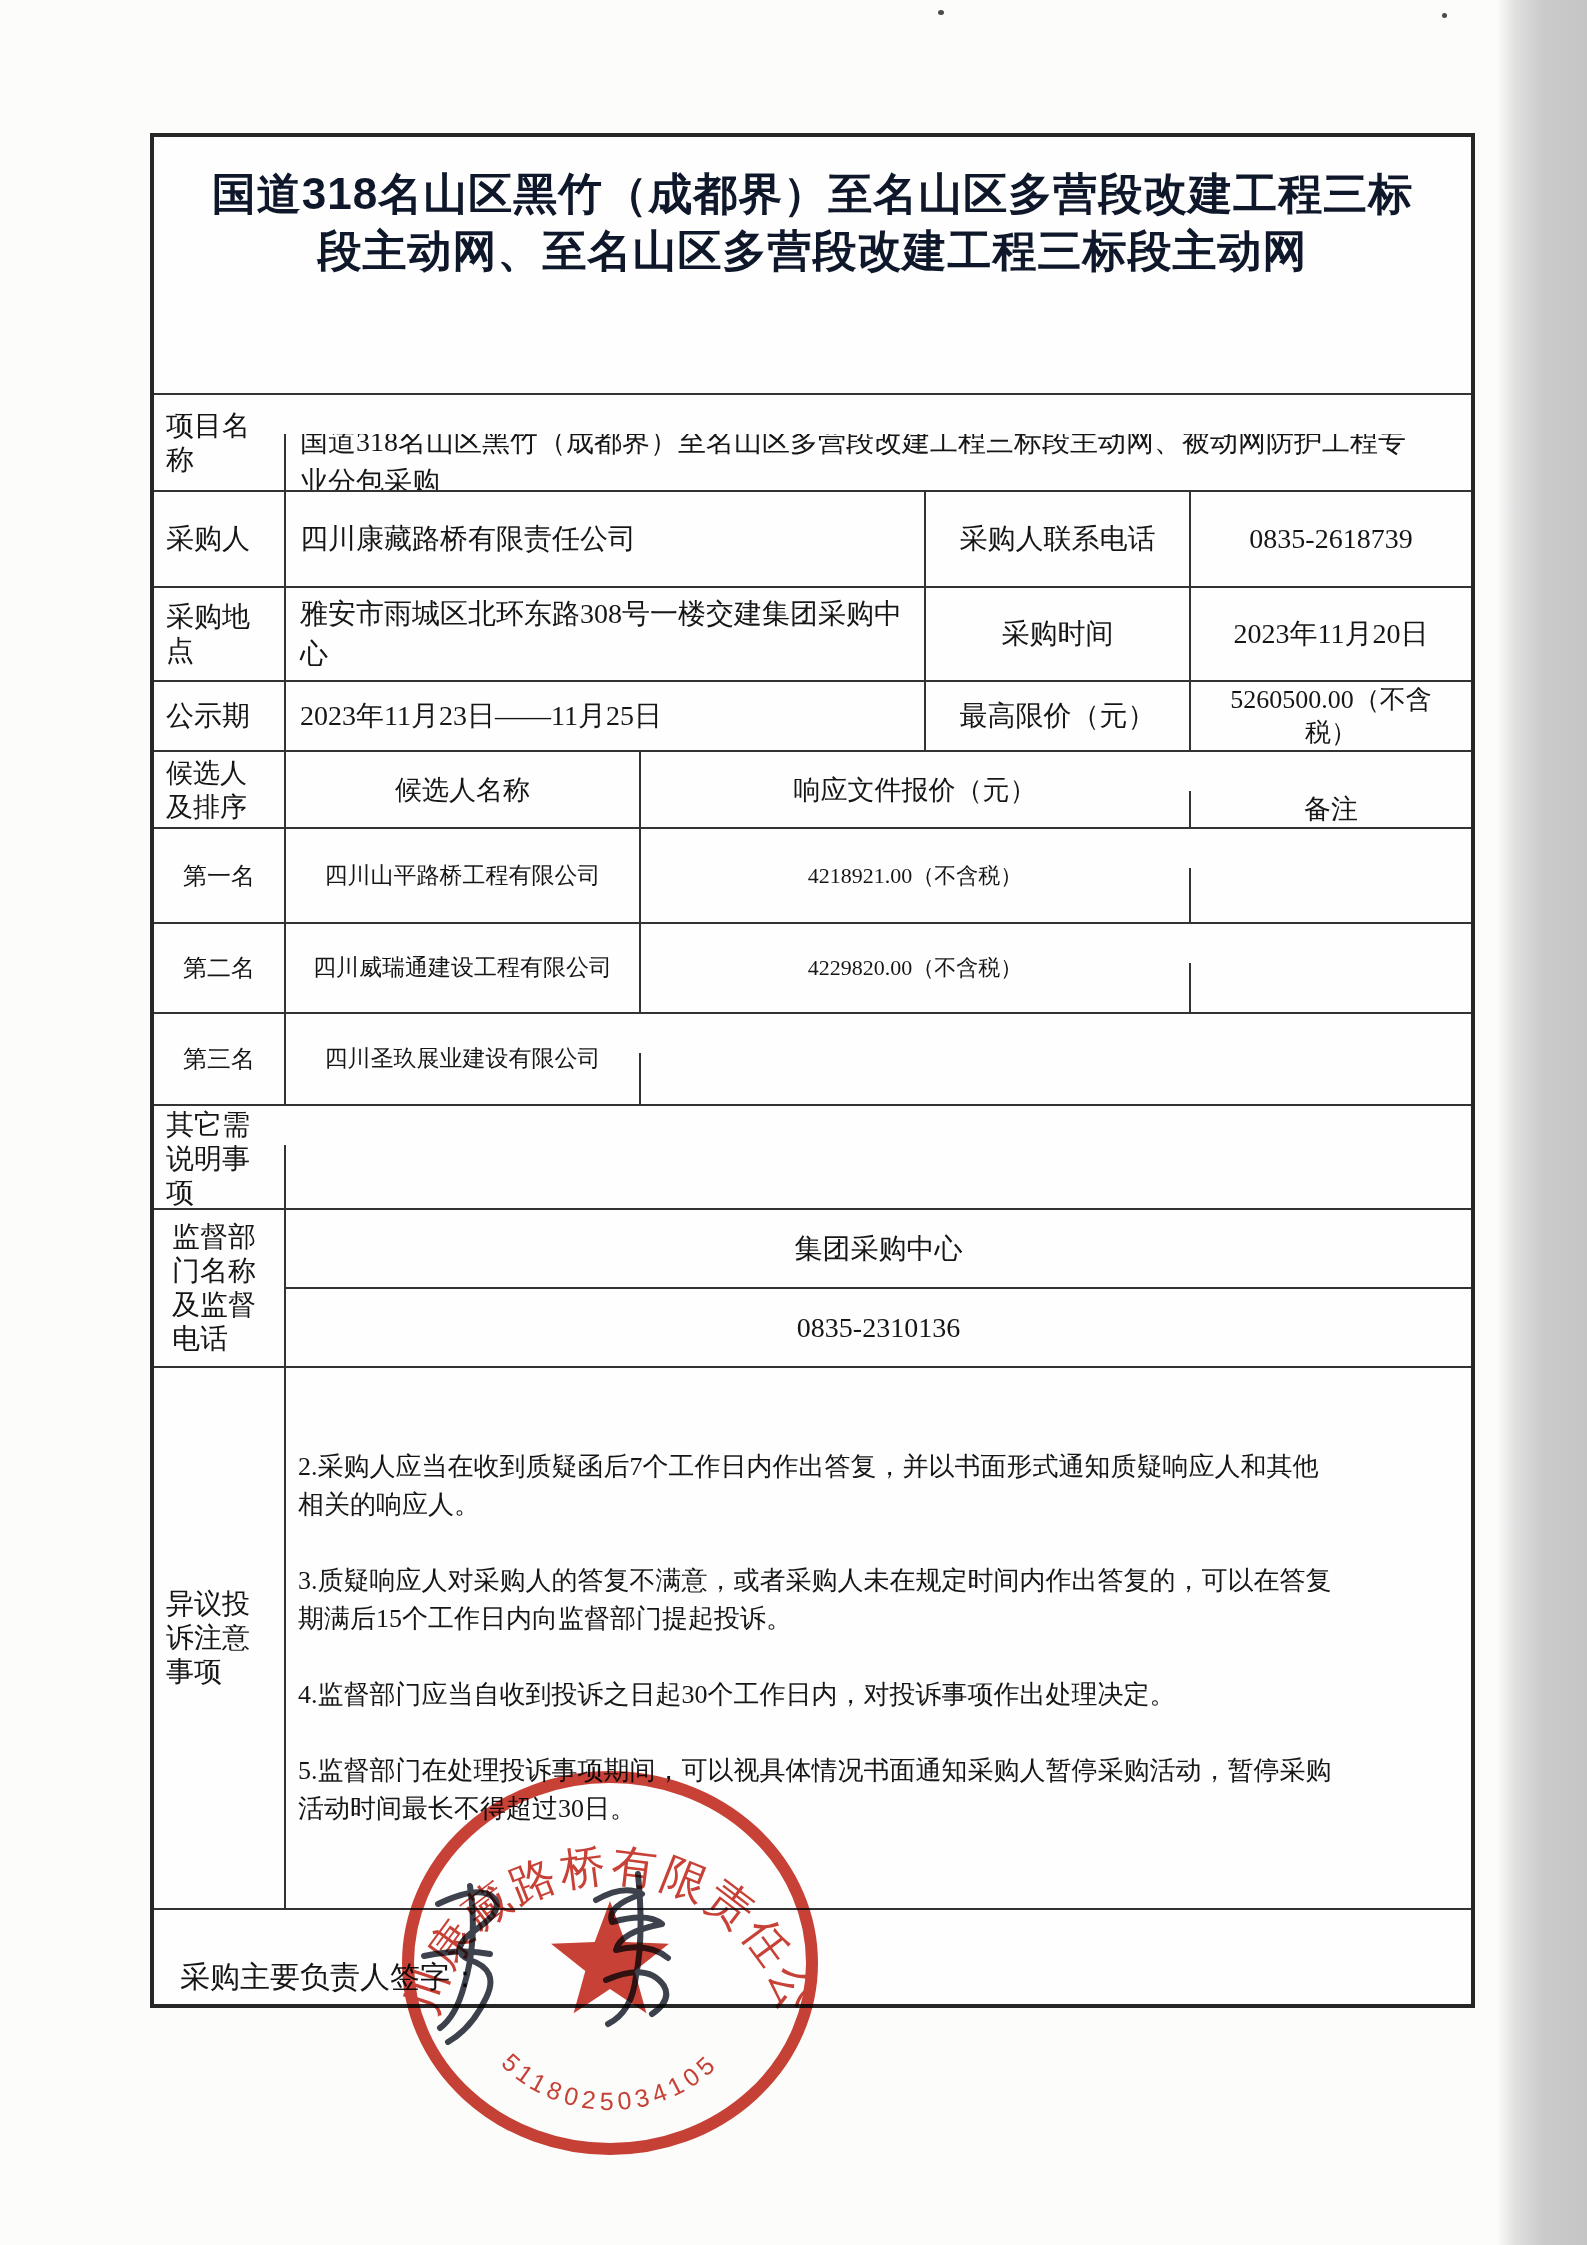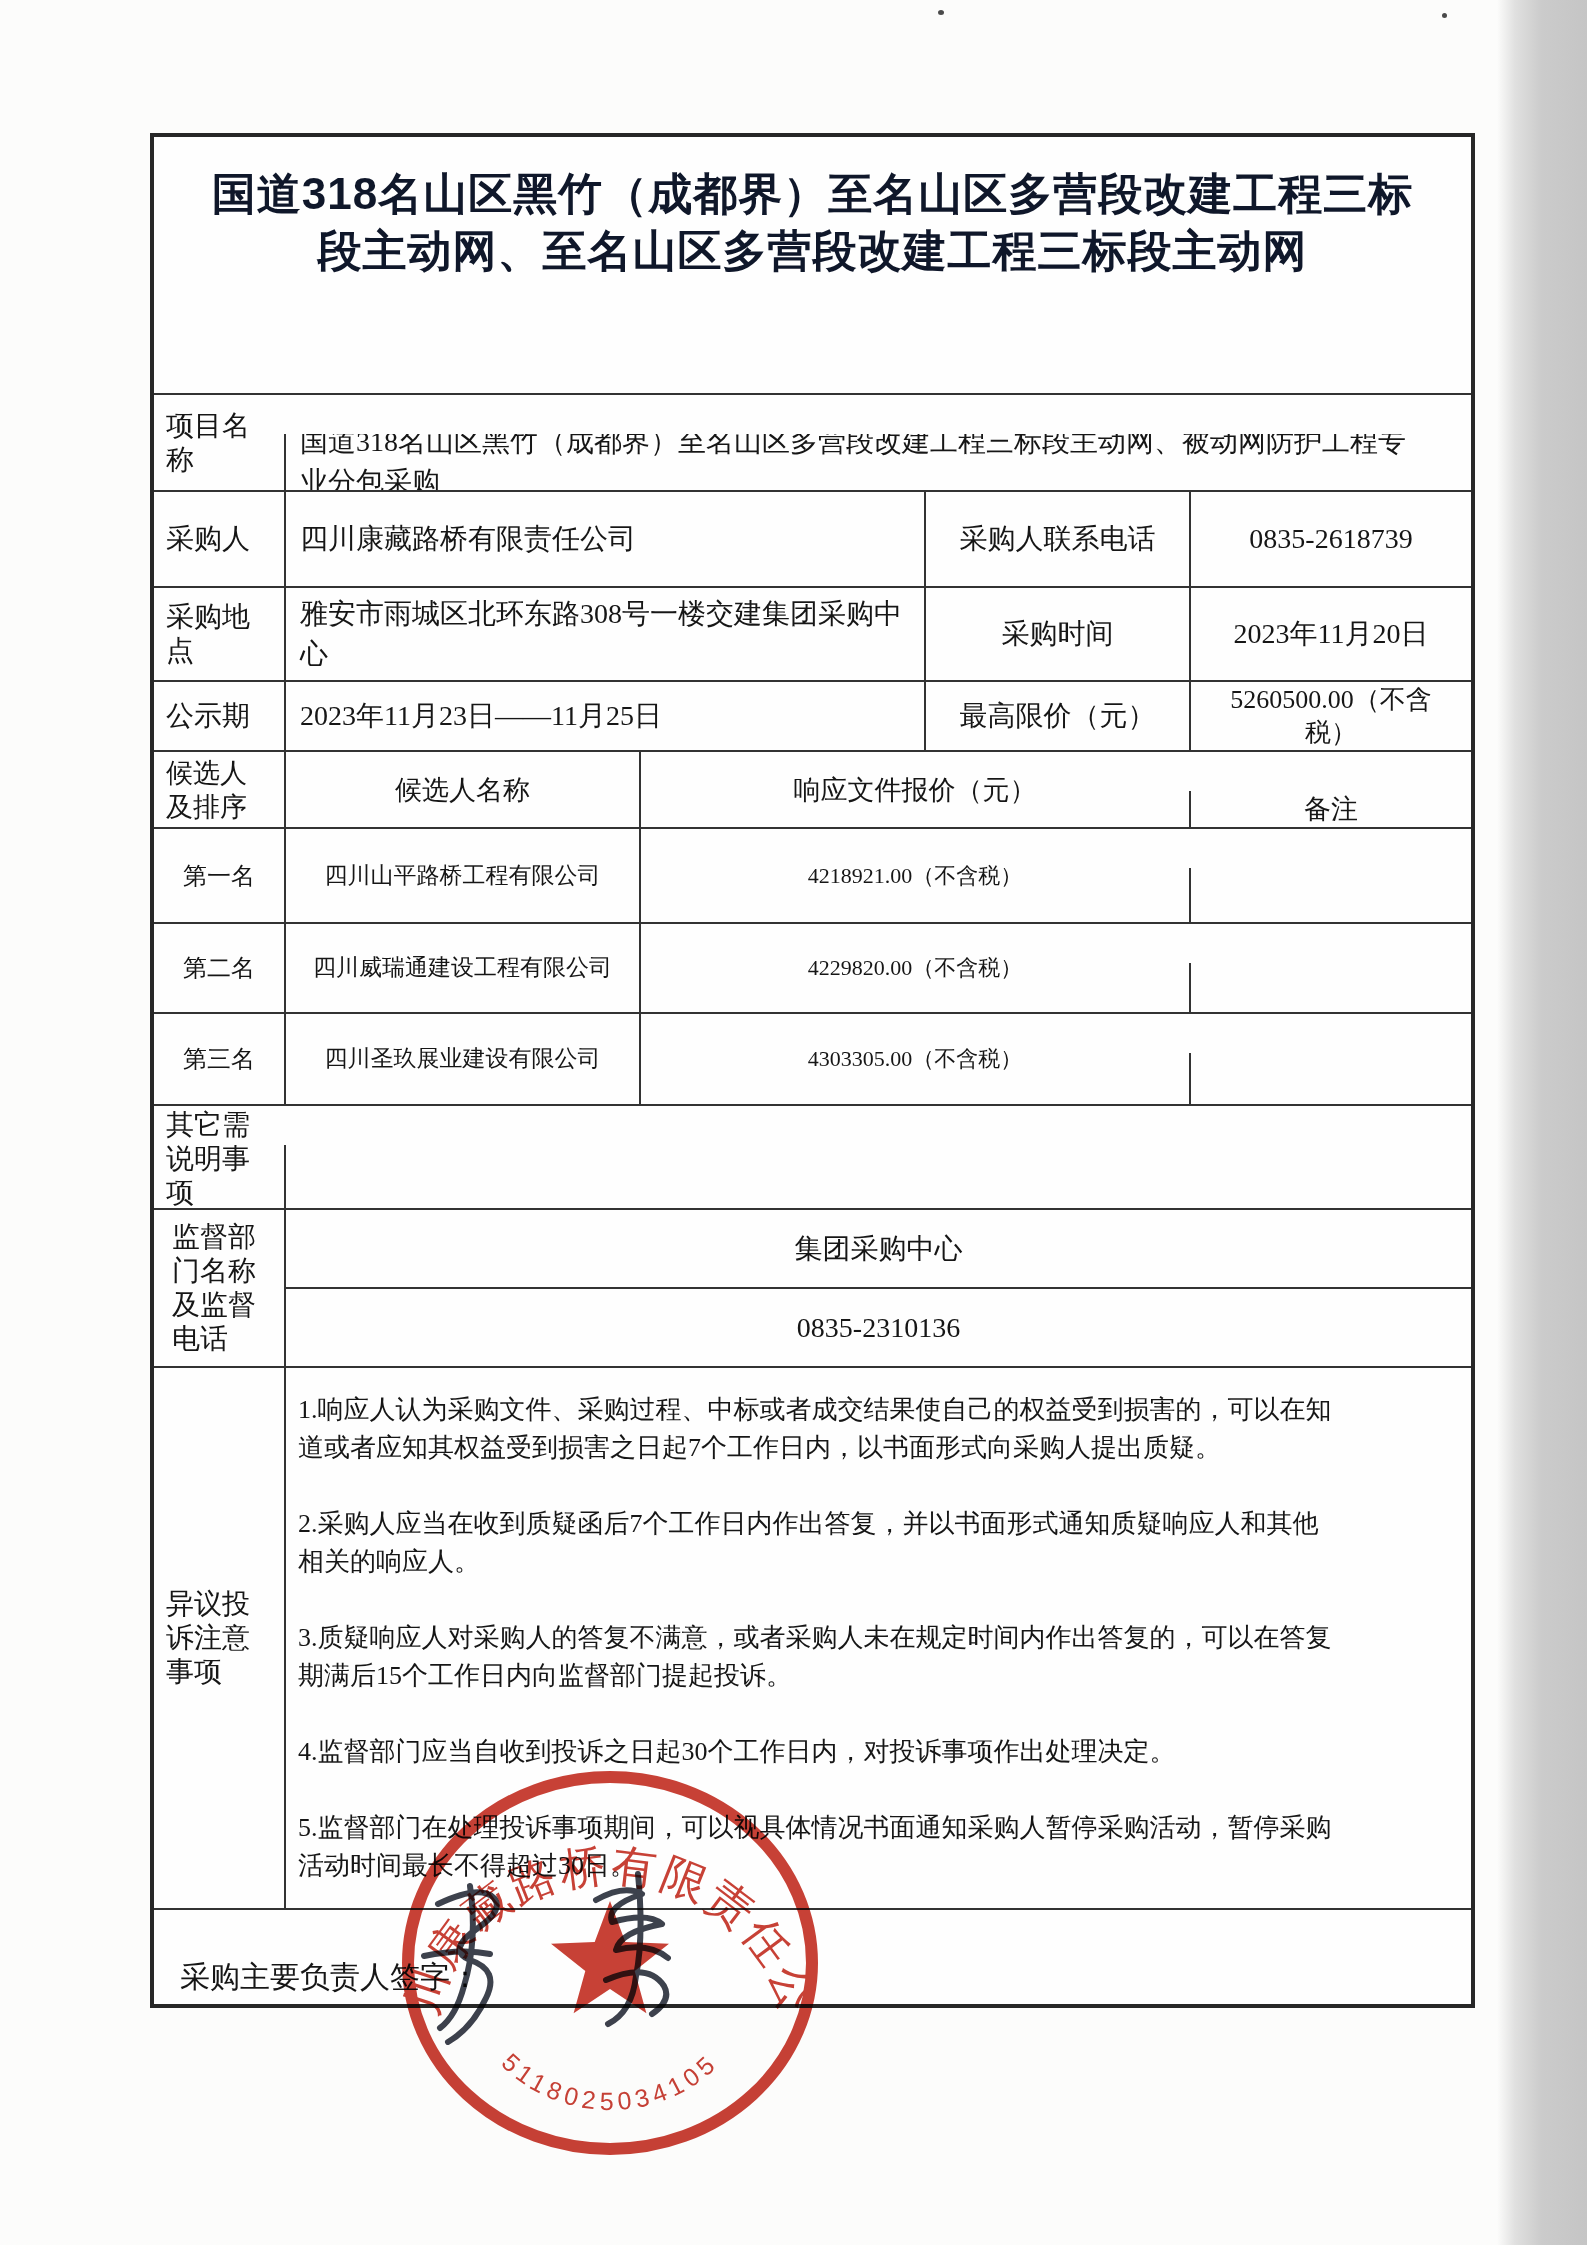--- a/index.html
+++ b/index.html
@@ -130,43 +130,40 @@
     <div class="row" style="height:88px">
       <div class="cell lab ctr cand-rank" style="padding:0;justify-content:center;">第二名</div>
       <div class="cell w-cand2 ctr cand-name">四川威瑞通建设工程有限公司</div>
       <div class="cell w-cand3 ctr cand-price">4229820.00（不含税）</div>
       <div class="cell grow"></div>
     </div>
 
     <div class="row" style="height:90px">
       <div class="cell lab ctr cand-rank" style="padding:0;justify-content:center;">第三名</div>
       <div class="cell w-cand2 ctr cand-name">四川圣玖展业建设有限公司</div>
-      <div class="cell w-cand3 ctr cand-price">4303305.00（不含税）</div>
       <div class="cell grow"></div>
     </div>
 
     <div class="row" style="height:102px">
       <div class="cell lab" style="align-items:flex-start;padding-top:2px;">其它需说明事项</div>
       <div class="cell grow pl"></div>
     </div>
 
     <div class="row" style="height:156px">
       <div class="cell lab" style="padding-left:18px;">监督部门名称及监督电话</div>
       <div class="supcol">
         <div class="supcell">集团采购中心</div>
         <div class="supcell">0835-2310136</div>
       </div>
     </div>
 
     <div class="row" style="height:540px">
       <div class="cell lab">异议投诉注意事项</div>
       <div class="objection-content" style="border-left:2px solid var(--ln);">
         <div class="objection-text">
-          <div>1.响应人认为采购文件、采购过程、中标或者成交结果使自己的权益受到损害的，可以在知
-道或者应知其权益受到损害之日起7个工作日内，以书面形式向采购人提出质疑。</div>
           <div>2.采购人应当在收到质疑函后7个工作日内作出答复，并以书面形式通知质疑响应人和其他
 相关的响应人。</div>
           <div>3.质疑响应人对采购人的答复不满意，或者采购人未在规定时间内作出答复的，可以在答复
 期满后15个工作日内向监督部门提起投诉。</div>
           <div>4.监督部门应当自收到投诉之日起30个工作日内，对投诉事项作出处理决定。</div>
           <div>5.监督部门在处理投诉事项期间，可以视具体情况书面通知采购人暂停采购活动，暂停采购
 活动时间最长不得超过30日。</div>
         </div>
       </div>
     </div>

